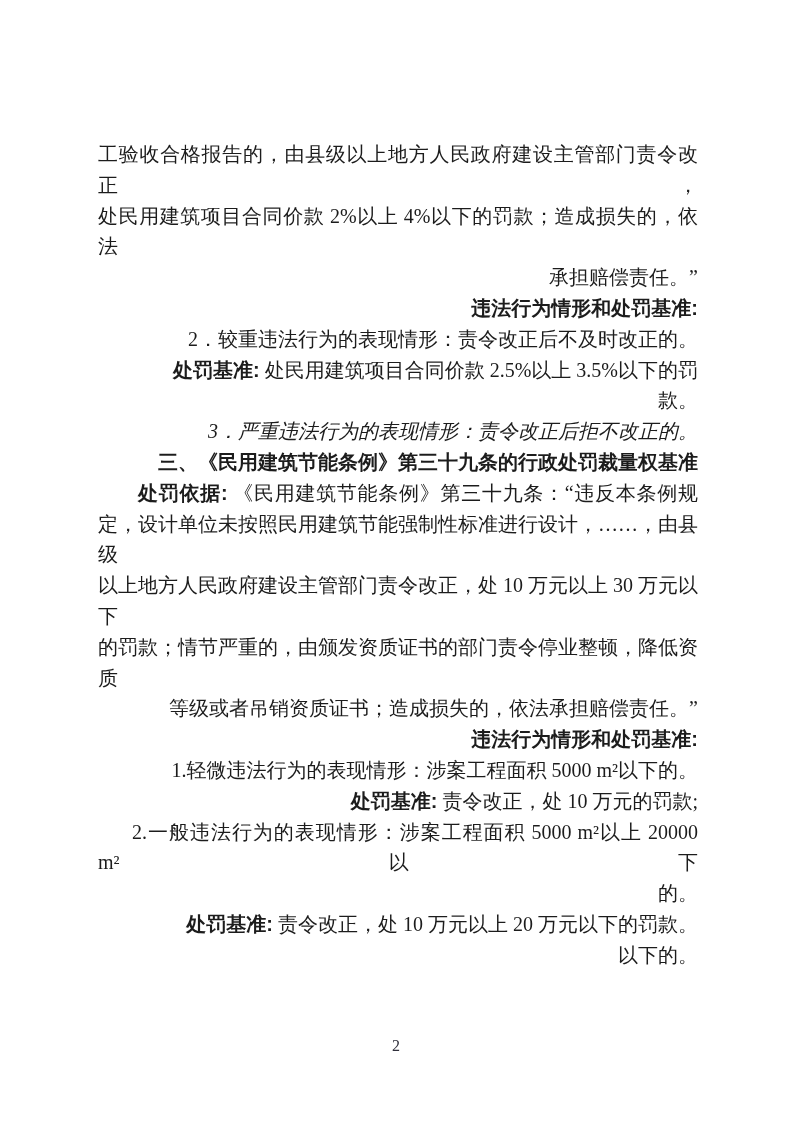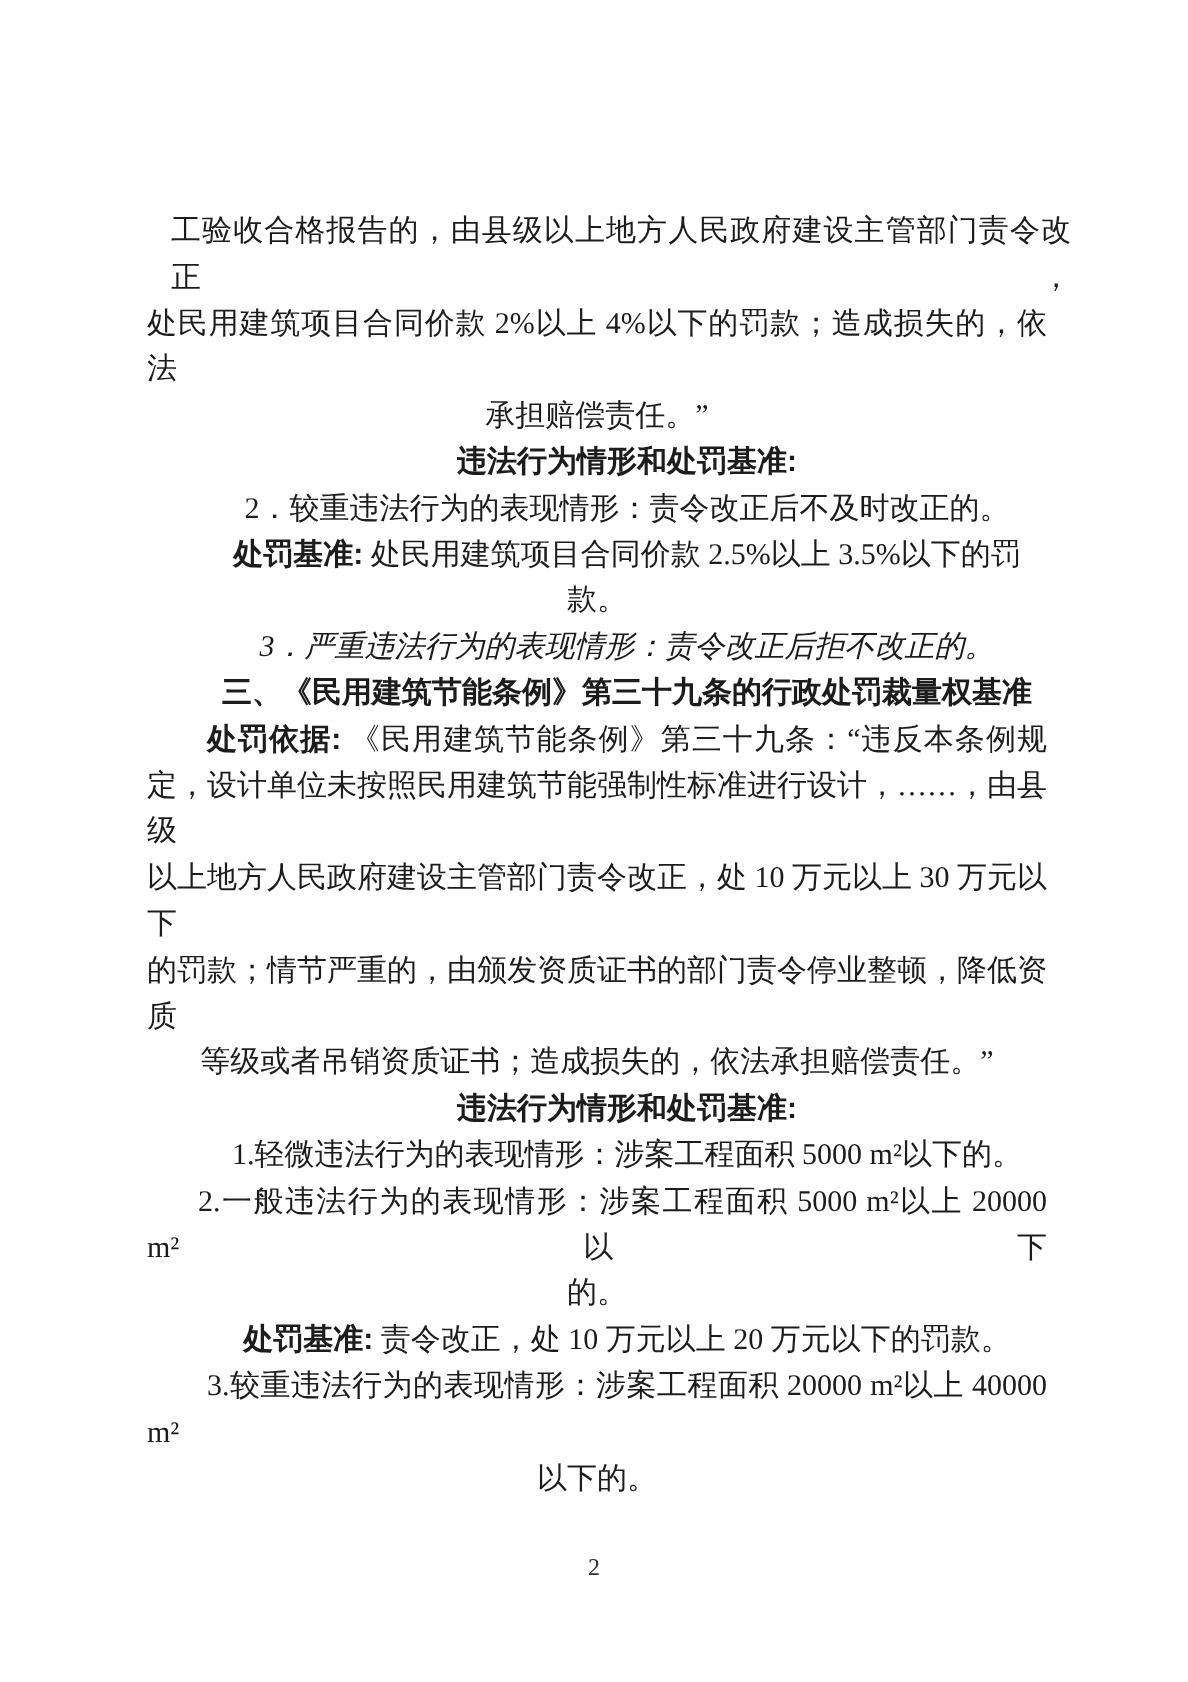--- a/index.html
+++ b/index.html
@@ -19,21 +19,21 @@
   .text-block {
     position: absolute;
     left: 98px;
     top: 139px;
     width: 600px;
     font-size: 20px;
     line-height: 30.8px;
   }
   .line {
     width: 600px;
-    text-align: center;
+    text-align: right;
     white-space: normal;
   }
   .line.justify {
     text-align: justify;
     text-align-last: justify;
   }
   .run {
     font-weight: 400;
   }
   .run.bold {
@@ -50,35 +50,35 @@
     line-height: 20px;
     color: #30303c;
     font-family: "Liberation Serif", "DejaVu Serif", serif;
   }
 </style>
 </head>
 <body>
 
 <div class="page">
   <div class="text-block">
-      <div class="line justify" style="text-indent: 0px; margin-left: 16px;"><span class="run">工验收合格报告的，由县级以上地方人民政府建设主管部门责令改正，</span></div>
+      <div class="line justify" style="text-indent: 0px;"><span class="run">工验收合格报告的，由县级以上地方人民政府建设主管部门责令改正，</span></div>
       <div class="line justify" style="text-indent: 0px;"><span class="run">处民用建筑项目合同价款 2%以上 4%以下的罚款；造成损失的，依法</span></div>
       <div class="line" style="text-indent: 0px;"><span class="run">承担赔偿责任。”</span></div>
       <div class="line" style="text-indent: 40px;"><span class="run bold">违法行为情形和处罚基准:</span></div>
       <div class="line" style="text-indent: 40px;"><span class="run">2．较重违法行为的表现情形：责令改正后不及时改正的。</span></div>
       <div class="line" style="text-indent: 40px;"><span class="run bold">处罚基准:</span><span class="run"> 处民用建筑项目合同价款 2.5%以上 3.5%以下的罚款。</span></div>
       <div class="line" style="text-indent: 40px; font-style: italic;"><span class="run">3．严重违法行为的表现情形：责令改正后拒不改正的。</span></div>
       <div class="line" style="text-indent: 40px;"><span class="run bold">三、《民用建筑节能条例》第三十九条的行政处罚裁量权基准</span></div>
       <div class="line justify" style="text-indent: 40px;"><span class="run bold">处罚依据:</span><span class="run"> 《民用建筑节能条例》第三十九条：“违反本条例规</span></div>
       <div class="line justify" style="text-indent: 0px;"><span class="run">定，设计单位未按照民用建筑节能强制性标准进行设计，……，由县级</span></div>
       <div class="line justify" style="text-indent: 0px;"><span class="run">以上地方人民政府建设主管部门责令改正，处 10 万元以上 30 万元以下</span></div>
       <div class="line justify" style="text-indent: 0px;"><span class="run">的罚款；情节严重的，由颁发资质证书的部门责令停业整顿，降低资质</span></div>
       <div class="line" style="text-indent: 0px;"><span class="run">等级或者吊销资质证书；造成损失的，依法承担赔偿责任。”</span></div>
       <div class="line" style="text-indent: 40px;"><span class="run bold">违法行为情形和处罚基准:</span></div>
       <div class="line" style="text-indent: 40px;"><span class="run">1.轻微违法行为的表现情形：涉案工程面积 5000 m²以下的。</span></div>
+      <div class="line" style="text-indent: 40px;"><span class="run bold">处罚基准:</span><span class="run"> 责令改正，处 10 万元的罚款;</span></div>
       <div class="line justify" style="text-indent: 34px;"><span class="run">2.一般违法行为的表现情形：涉案工程面积 5000 m²以上 20000 m²以下</span></div>
       <div class="line" style="text-indent: 0px;"><span class="run">的。</span></div>
       <div class="line" style="text-indent: 40px;"><span class="run bold">处罚基准:</span><span class="run"> 责令改正，处 10 万元以上 20 万元以下的罚款。</span></div>
-      <div class="line justify" style="text-indent: 40px;"><span class="run">3.较重违法行为的表现情形：涉案工程面积 20000 m²以上 40000 m²</span></div>
       <div class="line" style="text-indent: 0px;"><span class="run">以下的。</span></div>
     </div>
   <div class="footer">2</div>
 </div>
 
 </body></html>

